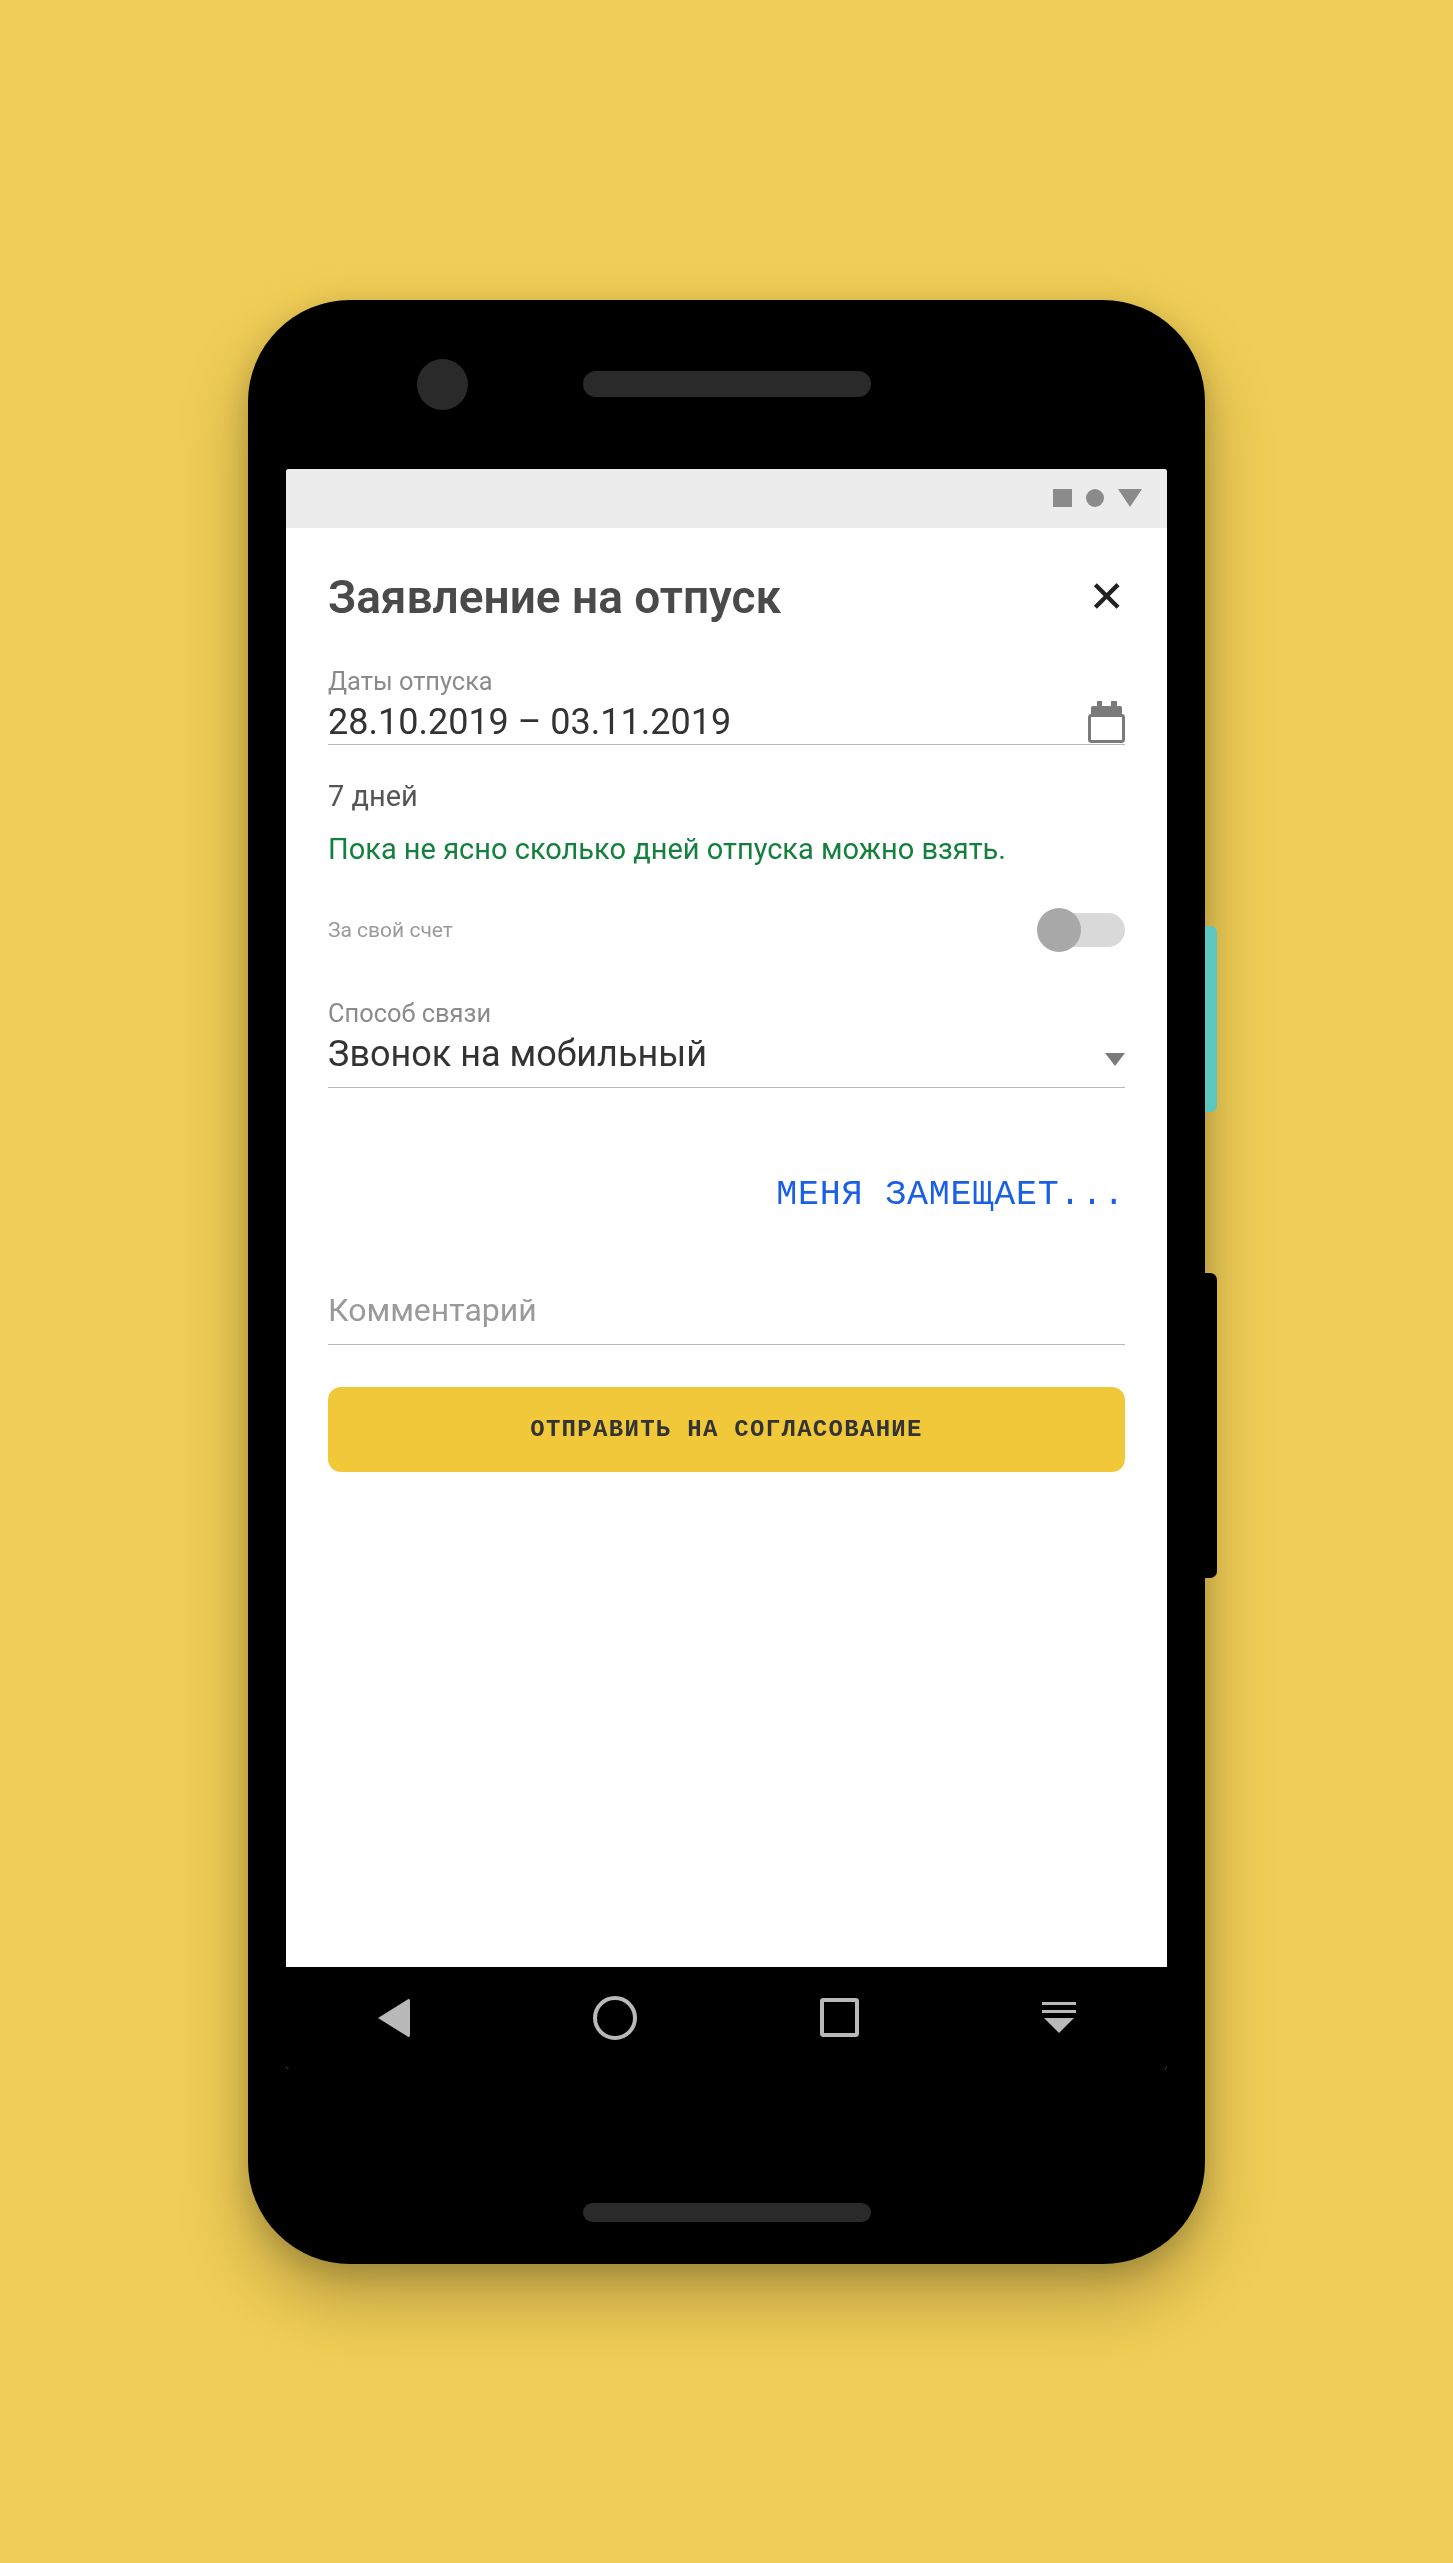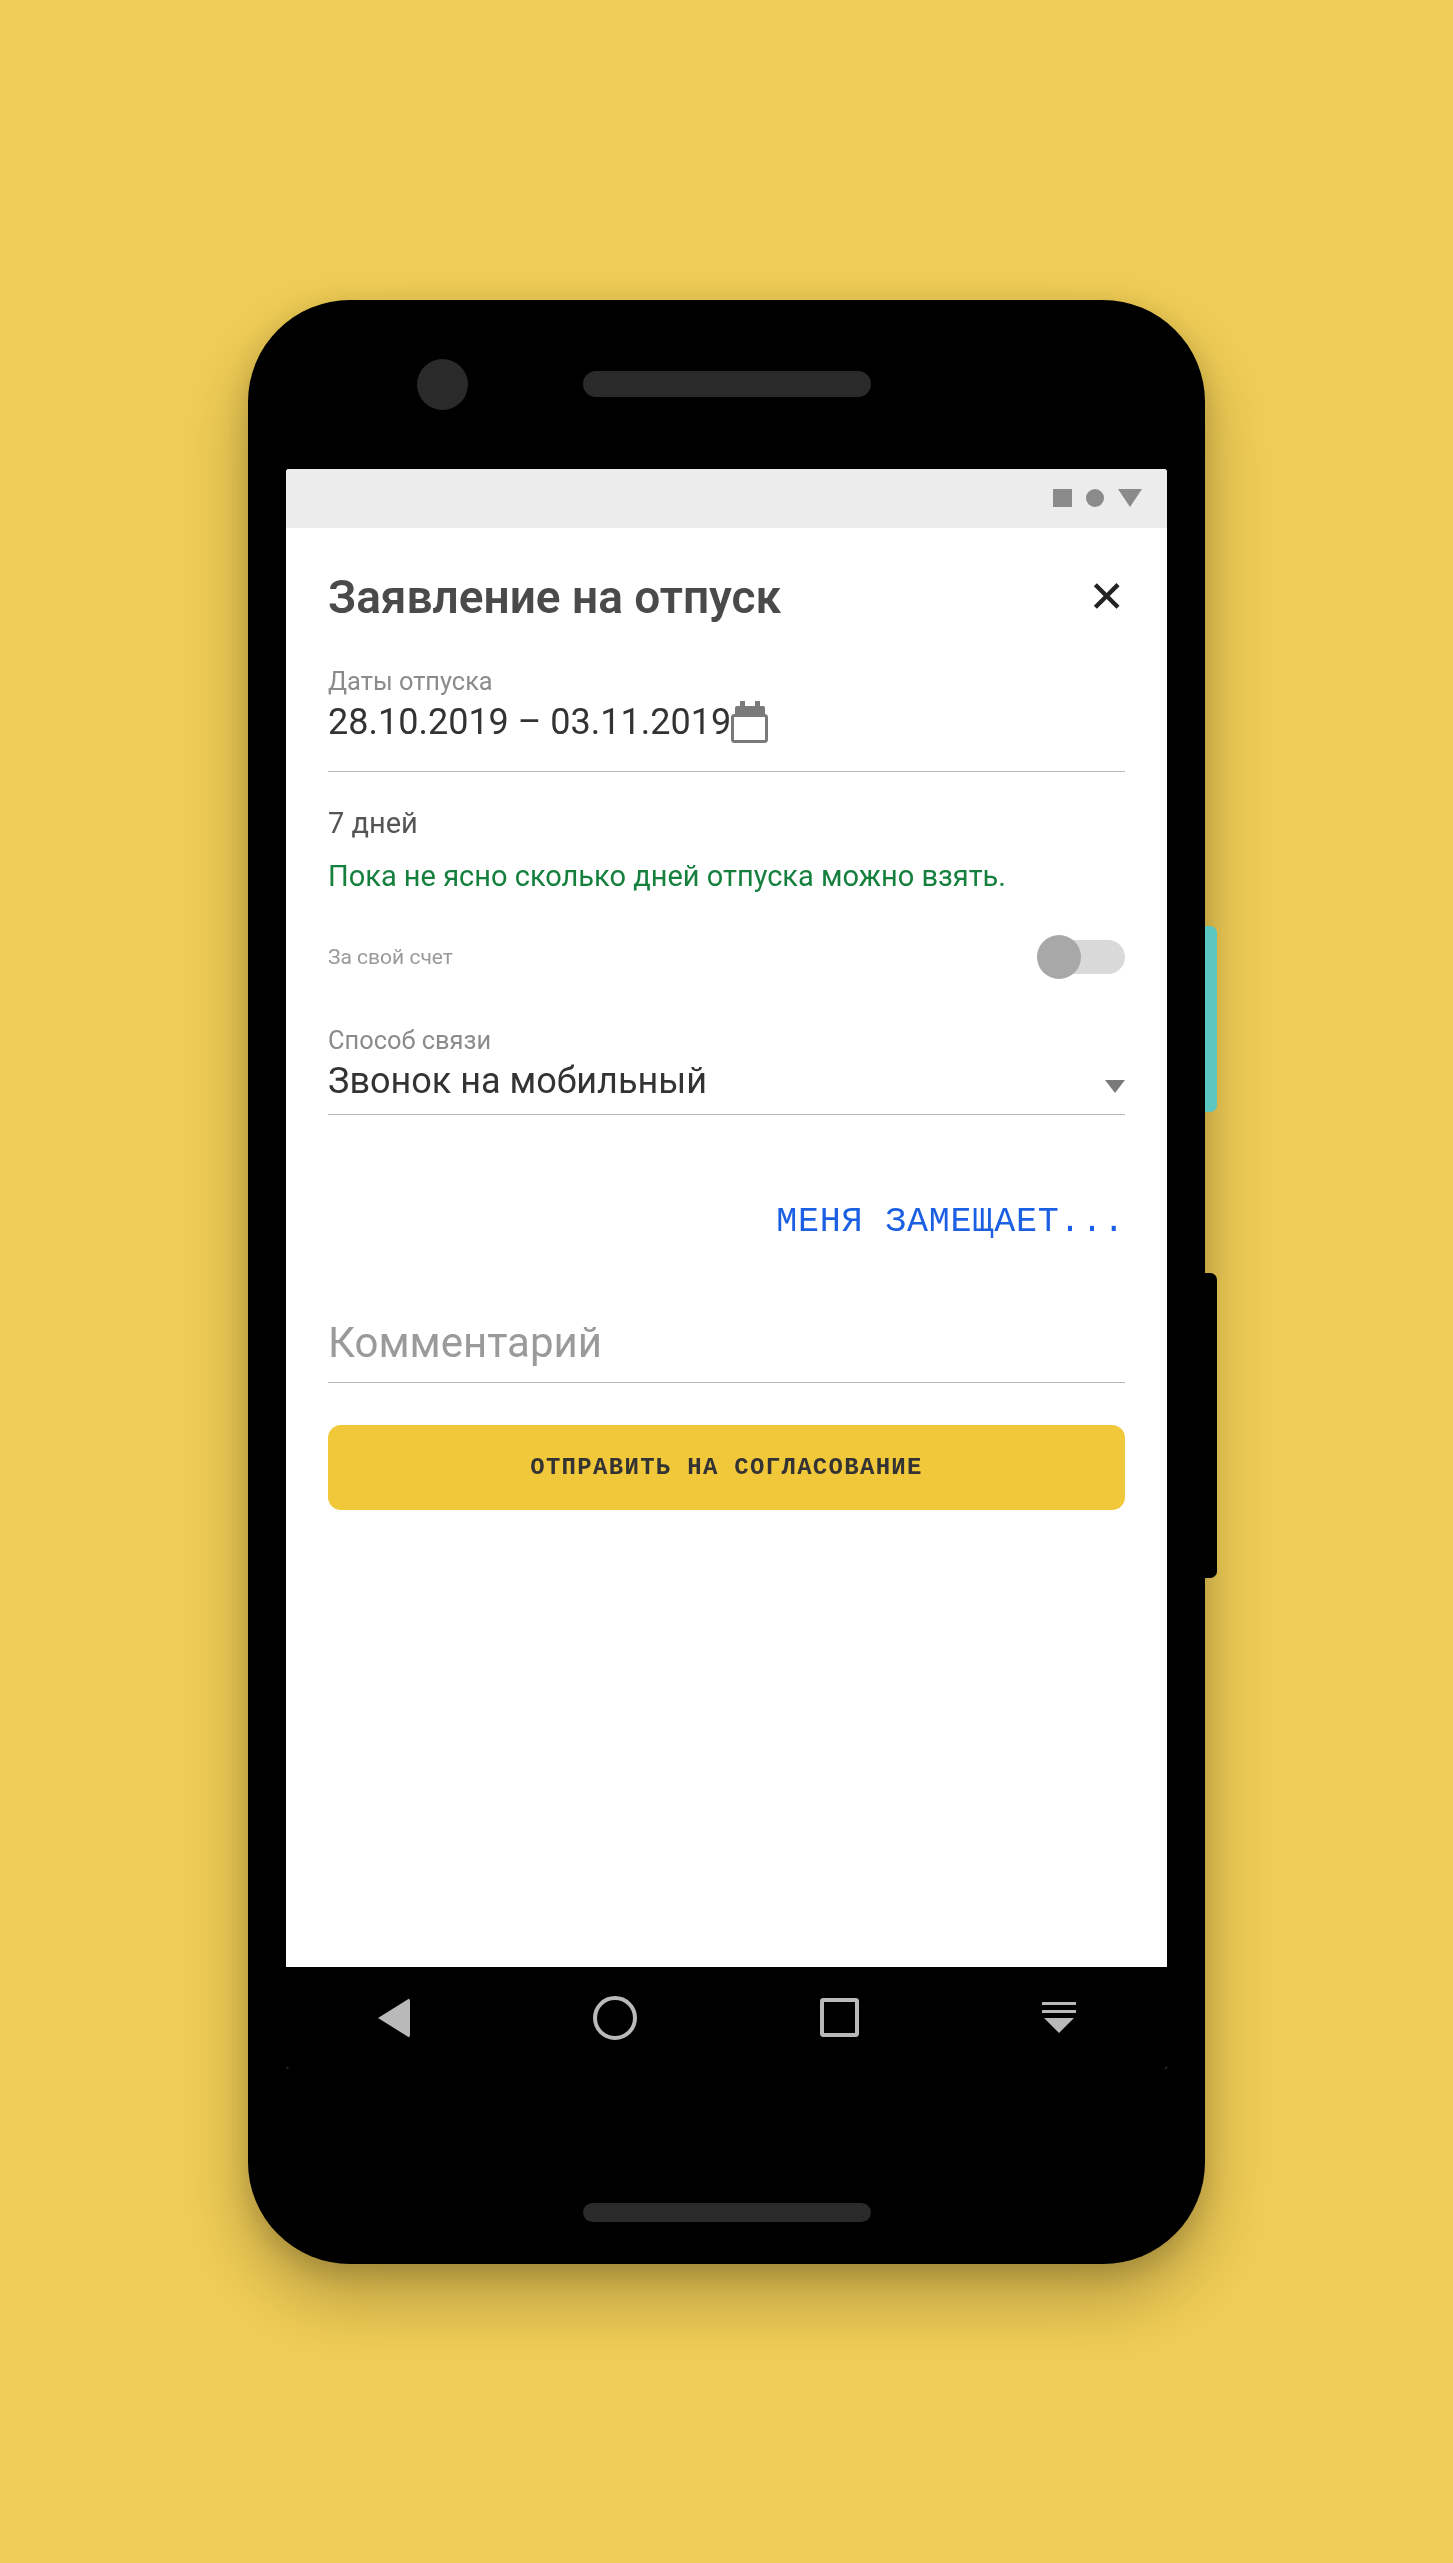--- a/index.html
+++ b/index.html
@@ -74,21 +74,21 @@
   }
   .app-title {
     font-size: 46px;
     font-weight: 600;
     color: #4a4a4a;
   }
   .close-x { font-size: 44px; font-weight: 400; color:#222; cursor:pointer; line-height:1;}
 
   .field-block { margin-bottom: 34px; }
   .field-label { font-size: 25.4px; color:#8b8b8b; margin-bottom: 5.1px; }
-  .field-row { display:flex; align-items:flex-end; border-bottom: 1.7px solid #b8b8b8; padding-bottom: 28px;}
+  .field-row { display:flex; align-items:flex-end; justify-content:space-between; border-bottom: 1.7px solid #b8b8b8; padding-bottom: 1px;}
   .field-value { font-size: 36px; color:#333; }
   .cal-icon { width:37px; height:37px; position:relative; }
   .cal-icon .body { position:absolute; bottom:0; left:0; right:0; height:29px; border:3.4px solid #7a7a7a; border-radius:3.4px;}
   .cal-icon .top { position:absolute; top:0; left:3.4px; right:3.4px; height:10.2px; background:#7a7a7a; border-radius:1.7px 1.7px 0 0;}
   .cal-icon .pegs { position:absolute; top:-5.1px; left:8.5px; right:8.5px; display:flex; justify-content:space-between;}
   .cal-icon .peg { width:5.1px; height:8.5px; background:#7a7a7a;}
 
   .days { font-size: 29px; color:#555; margin-bottom: 15px;}
   .note { font-size: 29px; color:#15803d; line-height:1.45; margin-bottom: 43px;}
 
@@ -97,21 +97,21 @@
   .toggle { width: 85px; height: 34px; background:#d9d9d9; border-radius: 17px; position:relative;}
   .toggle .knob { position:absolute; left:-3.4px; top:-5.1px; width:44px; height:44px; border-radius:50%; background:#a8a8a8;}
 
   .select-row { display:flex; align-items:flex-end; justify-content:space-between; border-bottom:1.7px solid #b8b8b8; padding-bottom:12px; margin-bottom: 87px;}
   .chevron { width:0;height:0;border-left:10.2px solid transparent;border-right:10.2px solid transparent;border-top:13.5px solid #7a7a7a; margin-bottom:8.5px;}
 
   .link-row { display:flex; justify-content:flex-end; margin-bottom: 76px;}
   .link { font-size: 35px; font-weight:500; color:#1b5fe3; letter-spacing: 0.8px; font-family: Liberation Mono, monospace;}
 
   .comment-row { border-bottom:1.7px solid #b8b8b8; padding-bottom:15.2px; margin-bottom: 42px;}
-  .comment-ph { font-size: 42px; color:#9a9a9a;}
+  .comment-ph { font-size: 32px; color:#9a9a9a;}
 
   .submit {
     width: 100%; height: 85px; background:#f2c83b; border:none;
     font-size: 24px; font-weight:600; color:#333; letter-spacing: 1.3px;
     cursor:pointer;
     border-radius: 13px;
     font-family: Liberation Mono, monospace;
   }
 
   .navbar {

